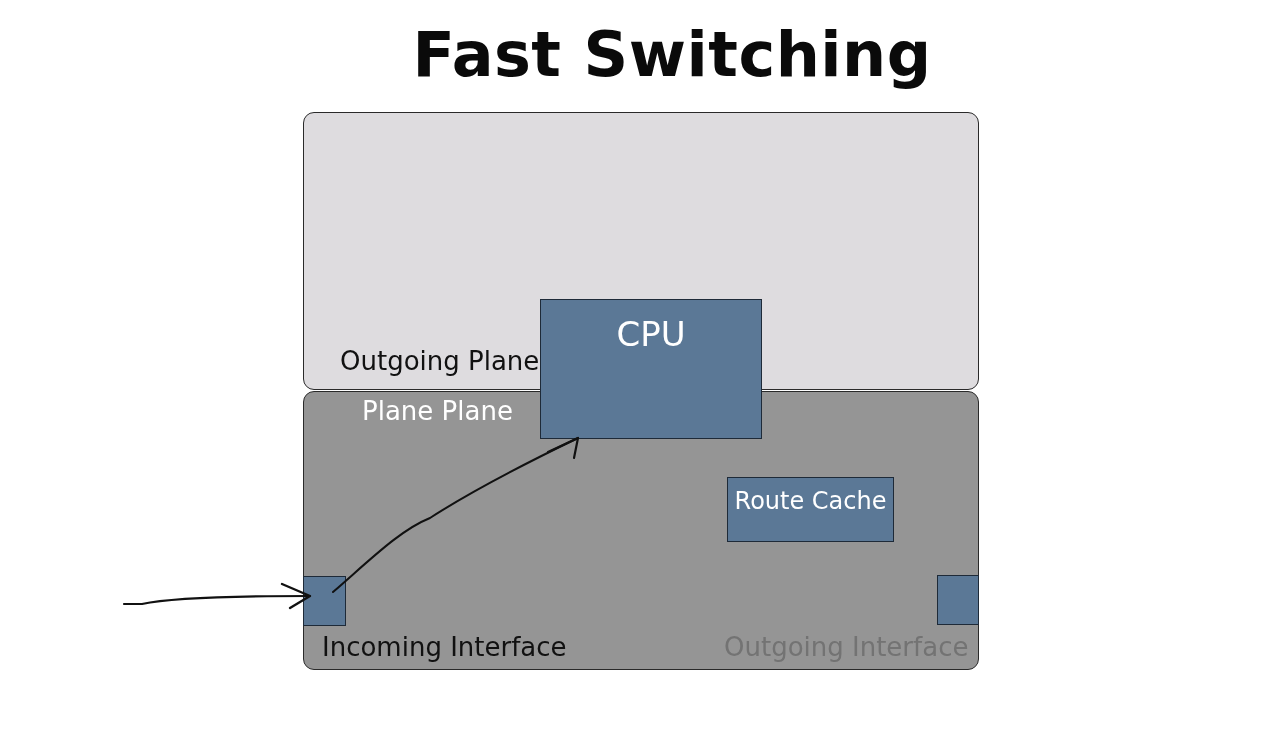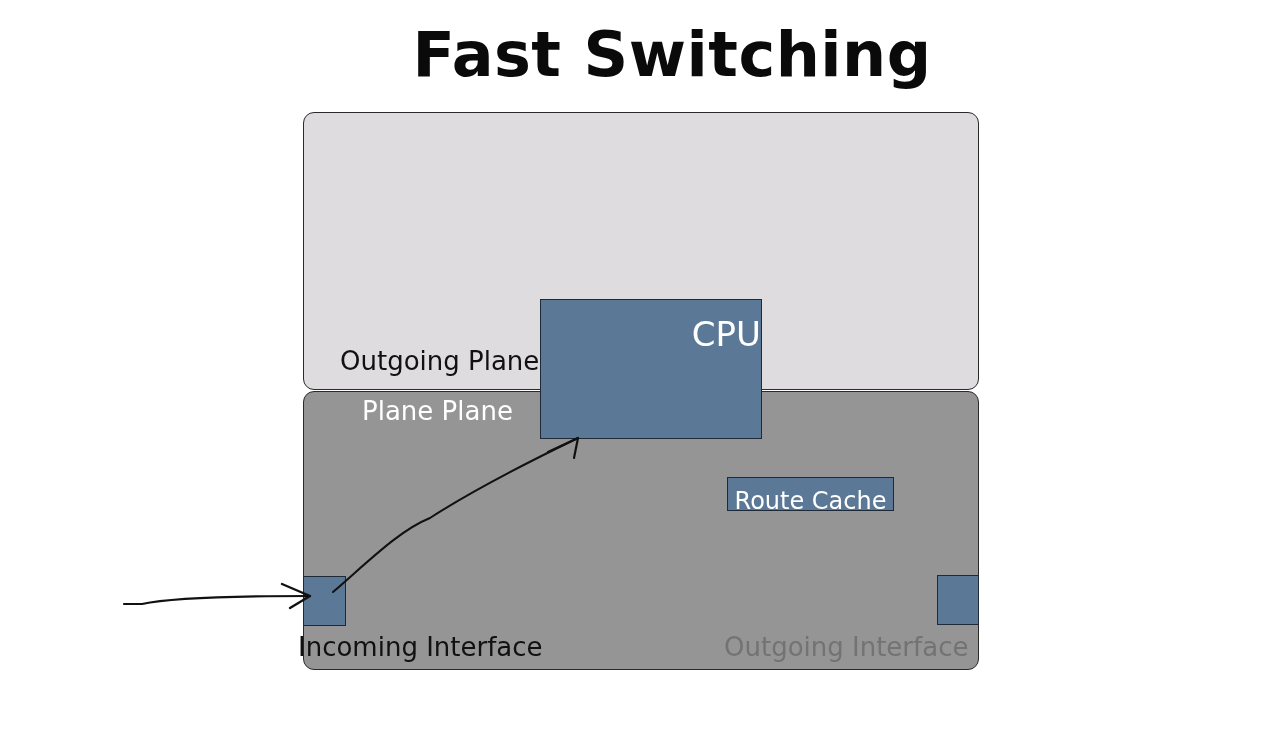--- a/index.html
+++ b/index.html
@@ -6,29 +6,29 @@
   body { width:1280px; height:738px; background:#ffffff; position:relative; overflow:hidden;
          font-family:"DejaVu Sans", sans-serif; }
   .title { position:absolute; left:0; width:1280px; top:18px; text-align:center;
            font-family:"DejaVu Sans", sans-serif; font-weight:bold; font-size:62px; color:#0a0a0a;
            letter-spacing:0.5px;margin-left:32px; }
   .plane { position:absolute; box-sizing:border-box; border:1.5px solid #2a2a2a; border-radius:11px; }
   .control { left:303px; top:112px; width:676px; height:278px; background:#dedcdf; }
   .dataplane { left:303px; top:391px; width:676px; height:279px; background:#959595; }
   .box { position:absolute; box-sizing:border-box; background:#5b7896; border:1.5px solid #1e2a38; color:#ffffff; }
   .cpu { left:540px; top:299px; width:222px; height:140px; }
-  .cpu-label { position:absolute; left:0; right:0; top:14px; text-align:right; font-size:34px; color:#fff; }
-  .rc { left:727px; top:477px; width:167px; height:34px; }
+  .cpu-label { position:absolute; left:0; right:0; top:14px; text-align:center; font-size:34px; color:#fff; }
+  .rc { left:727px; top:477px; width:167px; height:65px; }
   .rc-label { position:absolute; left:0; right:0; top:9px; text-align:center; font-size:24px; color:#fff; }
   .iface-in { left:303px; top:576px; width:43px; height:50px; }
   .iface-out { left:937px; top:575px; width:42px; height:50px; }
   .lbl { position:absolute; font-size:26px; white-space:nowrap; }
   .l-control { left:340px; top:346px; color:#111; }
   .l-data { left:362px; top:396px; color:#ffffff; }
-  .l-in { left:298px; top:632px; color:#111; }
+  .l-in { left:322px; top:632px; color:#111; }
   .l-out { left:724px; top:632px; color:#737373; }
   svg.arrows { position:absolute; left:0; top:0; }
 </style>
 </head>
 <body>
 
 <div class="title">Fast Switching</div>
 
 <div class="plane control"></div>
 <div class="plane dataplane"></div>

